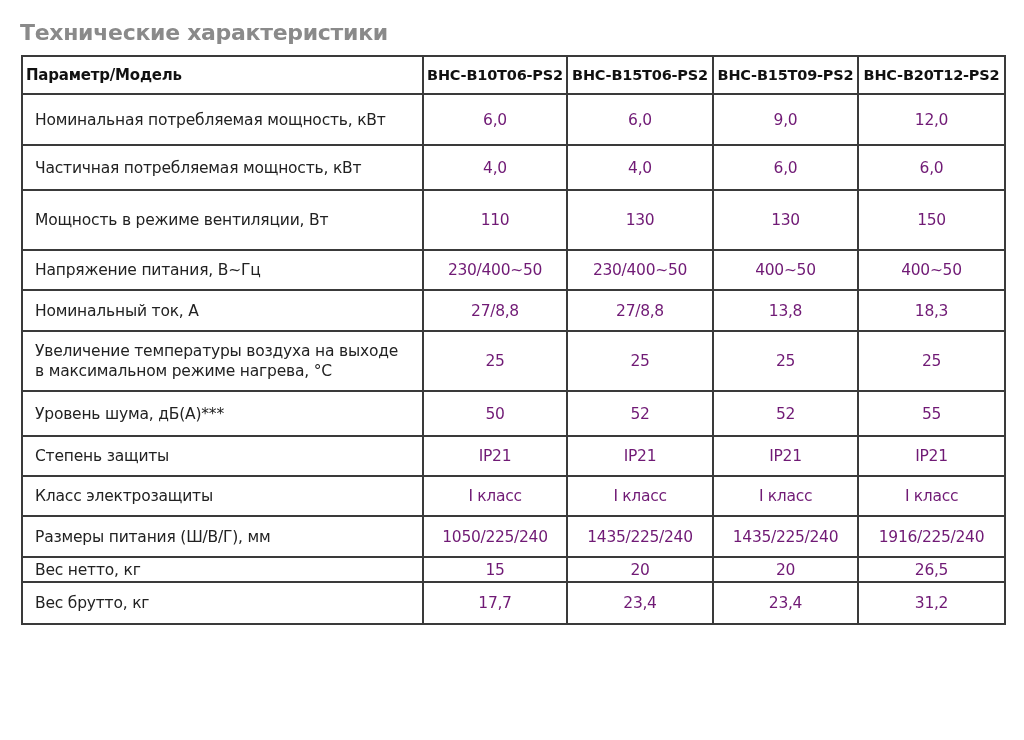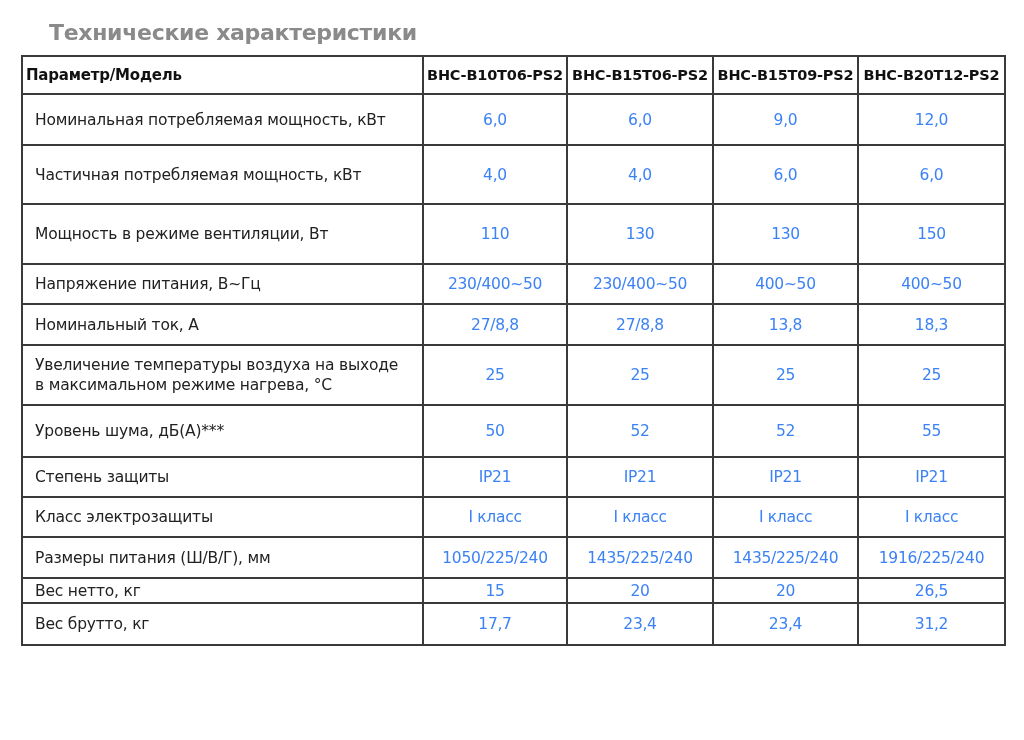--- a/index.html
+++ b/index.html
@@ -18,21 +18,20 @@
     .page-title {
       position: absolute;
       left: 20px;
       top: 18px;
       font-size: 22px;
       font-weight: bold;
       color: #8a8a8a;
       letter-spacing: -0.3px;
       line-height: 30px;
       white-space: nowrap;
-      margin-left: 29px;
     }
     table.spec-table {
       position: absolute;
       left: 21px;
       top: 55px;
       width: 983px;
       border-collapse: collapse;
       table-layout: fixed;
     }
     .spec-table td, .spec-table th {
@@ -56,21 +55,21 @@
     }
     .spec-table td.param-cell {
       text-align: left;
       padding-left: 12px;
       color: #222222;
       font-size: 15.5px;
       letter-spacing: -0.2px;
     }
     .spec-table td.value-cell {
       text-align: center;
-      color: #3b82f6;
+      color: #701a75;
       font-size: 15.5px;
       letter-spacing: -0.3px;
     }
     sup { font-size: 10px; line-height: 0; }
   </style>
 </head>
 <body>
 
 <div class="page-title">Технические характеристики</div>
 
@@ -92,21 +91,21 @@
     </tr>
   </thead>
   <tbody>
     <tr style="height:51px">
       <td class="param-cell">Номинальная потребляемая мощность, кВт</td>
       <td class="value-cell">6,0</td>
       <td class="value-cell">6,0</td>
       <td class="value-cell">9,0</td>
       <td class="value-cell">12,0</td>
     </tr>
-    <tr style="height:59px">
+    <tr style="height:45px">
       <td class="param-cell">Частичная потребляемая мощность, кВт</td>
       <td class="value-cell">4,0</td>
       <td class="value-cell">4,0</td>
       <td class="value-cell">6,0</td>
       <td class="value-cell">6,0</td>
     </tr>
     <tr style="height:60px">
       <td class="param-cell">Мощность в режиме вентиляции, Вт</td>
       <td class="value-cell">110</td>
       <td class="value-cell">130</td>
@@ -130,21 +129,21 @@
     <tr style="height:60px">
       <td class="param-cell">
           <div>Увеличение температуры воздуха на выходе</div>
           <div>в максимальном режиме нагрева, °С</div>
         </td>
       <td class="value-cell">25</td>
       <td class="value-cell">25</td>
       <td class="value-cell">25</td>
       <td class="value-cell">25</td>
     </tr>
-    <tr style="height:52px">
+    <tr style="height:45px">
       <td class="param-cell">Уровень шума, дБ(А)***</td>
       <td class="value-cell">50</td>
       <td class="value-cell">52</td>
       <td class="value-cell">52</td>
       <td class="value-cell">55</td>
     </tr>
     <tr style="height:40px">
       <td class="param-cell">Степень защиты</td>
       <td class="value-cell">IP21</td>
       <td class="value-cell">IP21</td>

